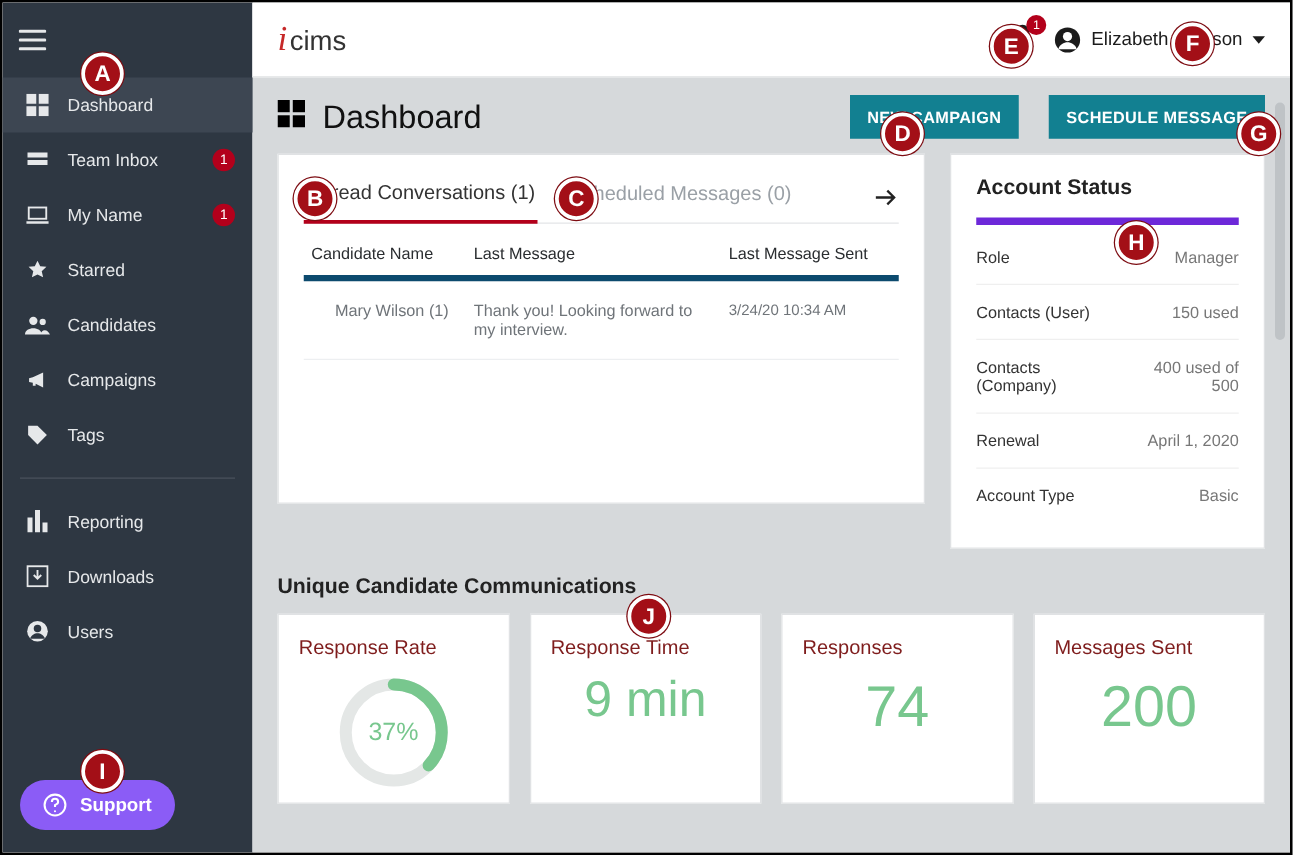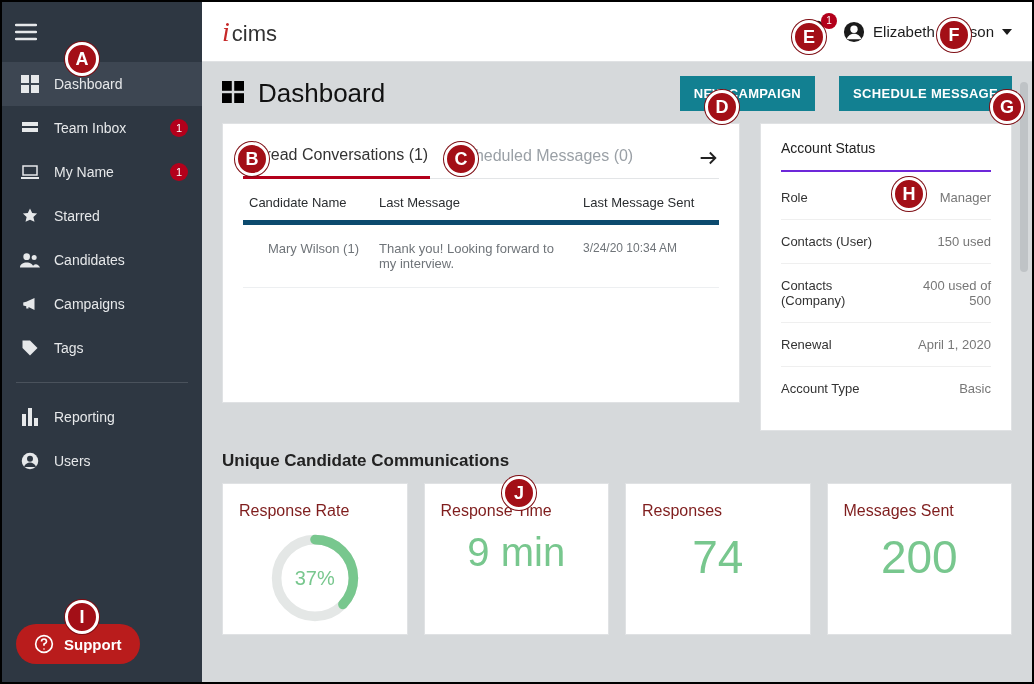--- a/index.html
+++ b/index.html
@@ -15,21 +15,21 @@
 
   .nav { flex:1; }
   .nav-item { display:flex; align-items:center; gap:14px; padding:12px 18px; font-size:14px; cursor:pointer; position:relative; }
   .nav-item.active { background:#3d4652; }
   .nav-item .icon { width:20px; height:20px; display:flex; align-items:center; justify-content:center; }
   .nav-item svg { fill:#e6e8ea; }
   .nav-badge { position:absolute; right:14px; background:#b3001b; color:#fff; border-radius:50%; font-size:11px; width:18px; height:18px; display:flex; align-items:center; justify-content:center; }
 
   .nav-divider { border:none; border-top:1px solid #4a525c; margin:12px 14px; }
 
-  .support-button { margin:12px 14px 18px; background:#b91c1c; color:#fff; border-radius:22px; padding:10px 18px; display:flex; align-items:center; gap:10px; font-size:15px; font-weight:600; cursor:pointer; width:fit-content; }
+  .support-button { margin:12px 14px 18px; background:#8b5cf6; color:#fff; border-radius:22px; padding:10px 18px; display:flex; align-items:center; gap:10px; font-size:15px; font-weight:600; cursor:pointer; width:fit-content; }
   .support-button svg { stroke:#fff; fill:none; }
 
   
   .main { flex:1; display:flex; flex-direction:column; background:#d6d9db; }
   .header { height:60px; background:#fff; display:flex; align-items:center; padding:0 20px; gap:14px; border-bottom:1px solid #e0e2e4; }
   .brand { font-size:22px; font-family: Georgia, serif; display:flex; align-items:baseline; gap:2px; color:#333; }
   .brand .i { color:#c62828; font-style:italic; font-size:28px; font-family: "Times New Roman", serif; }
   .spacer { flex:1; }
   .bell { position:relative; cursor:pointer; }
   .bell svg { fill:#1b1b1b; }
@@ -65,21 +65,21 @@
   .convo-head .c2 { flex:1; }
   .convo-head .c3 { width:130px; }
 
   .convo-row { display:flex; gap:20px; padding:16px 6px; font-size:13px; color:#6f7479; border-bottom:1px solid #edeff1; }
   .convo-row .c1 { width:110px;text-align:right; }
   .convo-row .c2 { flex:1; }
   .convo-row .c3 { width:130px; font-size:12px; }
 
   
   .acct-card { width:252px; padding:16px 20px 20px; }
-  .acct-card h3 { font-size:14px; font-weight:400; border-bottom:2px solid #6d28d9; padding-bottom:14px; margin-bottom:4px; color:#222; }
+  .acct-card h3 { font-size:17px; font-weight:700; border-bottom:6px solid #6d28d9; padding-bottom:14px; margin-bottom:4px; color:#222; }
   .acct-row { display:flex; justify-content:space-between; gap:12px; padding:14px 0; border-bottom:1px solid #efefef; font-size:13px; color:#333;align-items:center; }
   .acct-row:last-child { border-bottom:none; }
   .acct-row .lbl { color:#333; }
   .acct-row .val { color:#777; text-align:right; max-width:110px; }
 
   
   .metrics-title { font-size:17px; font-weight:700; color:#222; margin:8px 0 12px; }
   .metrics { display:flex; gap:16px; }
   .metric-card { background:#fff; border:1px solid #e0e2e4; flex:1; padding:18px 16px 8px; display:flex; flex-direction:column; align-items:center; min-height:150px; }
   .metric-card .mlabel { font-size:16px; align-self:flex-start; color:#7f1d1d; margin-bottom:10px; }
@@ -182,20 +182,29 @@
 
       <div class="nav-item">
         <span class="icon">
             <svg width="18" height="18" viewBox="0 0 18 18">
               <rect x="1" y="6" width="4" height="12"></rect>
               <rect x="7" y="0" width="4" height="18"></rect>
               <rect x="13" y="10" width="4" height="8"></rect>
             </svg>
           </span>
         <span>Reporting</span>
+      </div>
+      <div class="nav-item">
+        <span class="icon">
+            <svg width="18" height="18" viewBox="0 0 18 18">
+              <rect x="1" y="1" width="16" height="16" fill="none" stroke="#e6e8ea" stroke-width="1.5"></rect>
+              <path d="M9 4v7M6 8l3 3 3-3" fill="none" stroke="#e6e8ea" stroke-width="1.5"></path>
+            </svg>
+          </span>
+        <span>Downloads</span>
       </div>
       <div class="nav-item">
         <span class="icon">
             <svg width="18" height="18" viewBox="0 0 24 24">
               <circle cx="12" cy="12" r="11"></circle>
               <circle cx="12" cy="9" r="4" fill="#2e3742"></circle>
               <path d="M4 20c1-4 5-6 8-6s7 2 8 6z" fill="#2e3742"></path>
             </svg>
           </span>
         <span>Users</span>

